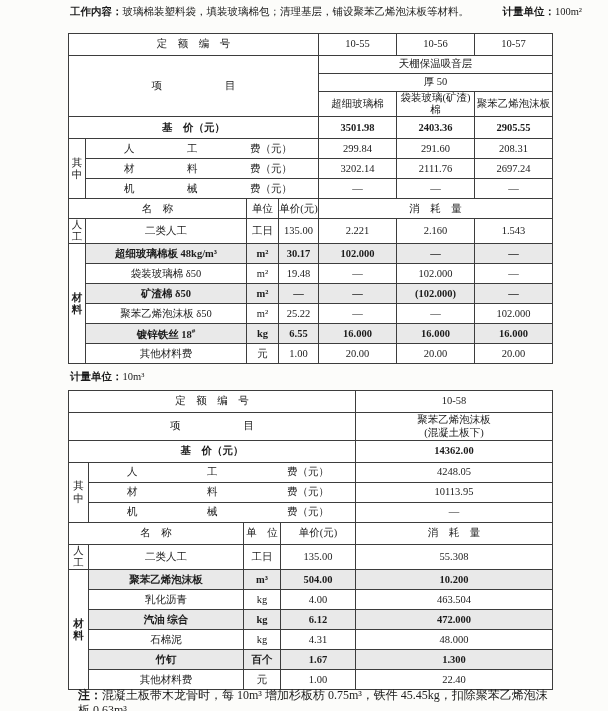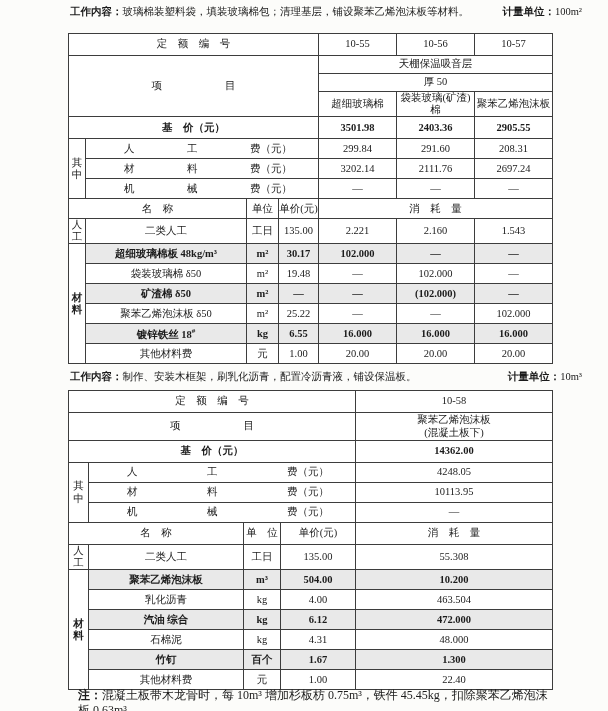--- a/index.html
+++ b/index.html
@@ -203,23 +203,20 @@
       <td>1.00</td>
       <td>20.00</td>
       <td>20.00</td>
       <td>20.00</td>
     </tr>
   </tbody>
     </table>
 
   <div class="caption" style="top:370px;">
     <div>
-      <span class="lbl">工作内容：</span><span class="txt">制作、安装木框架，刷乳化沥青，配置冷沥青液，铺设保温板。</span>
-    </div>
-    <div>
       <span class="lbl">计量单位：</span><span class="txt">10m³</span>
     </div>
   </div>
 
   <table class="qtable" style="top:390px;">
     <colgroup>
       <col style="width:20px">
         <col style="width:155px">
         <col style="width:37px">
         <col style="width:75px">

